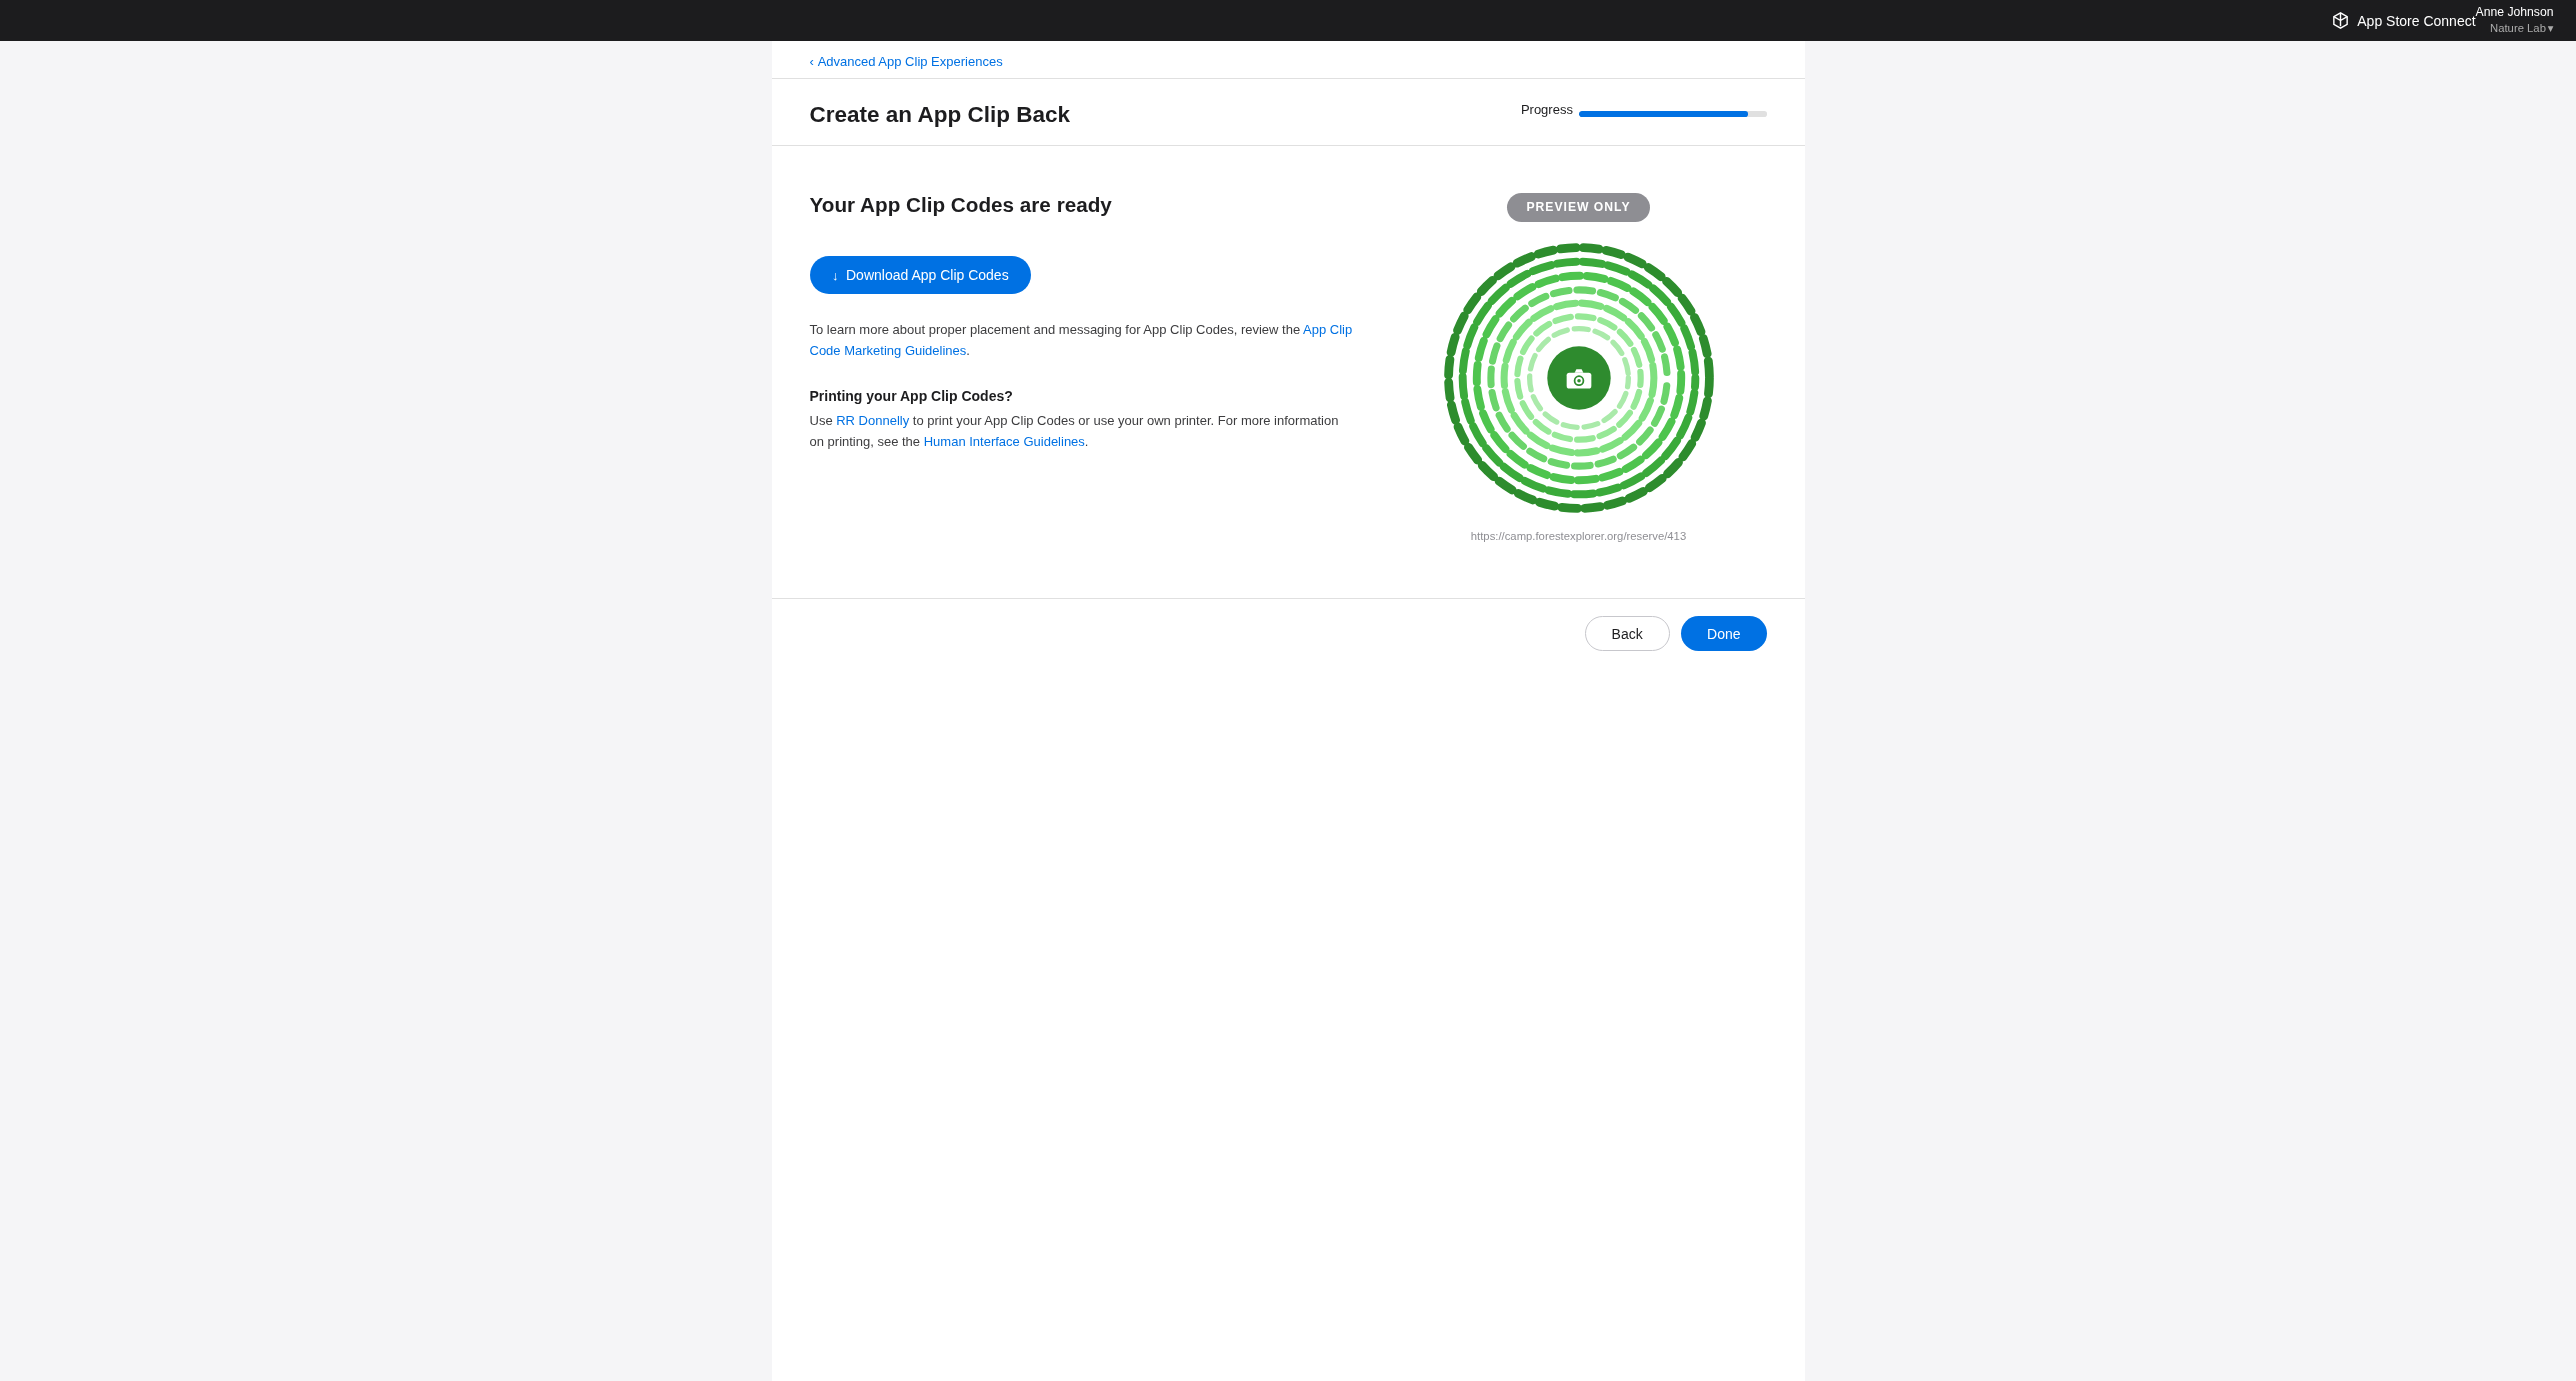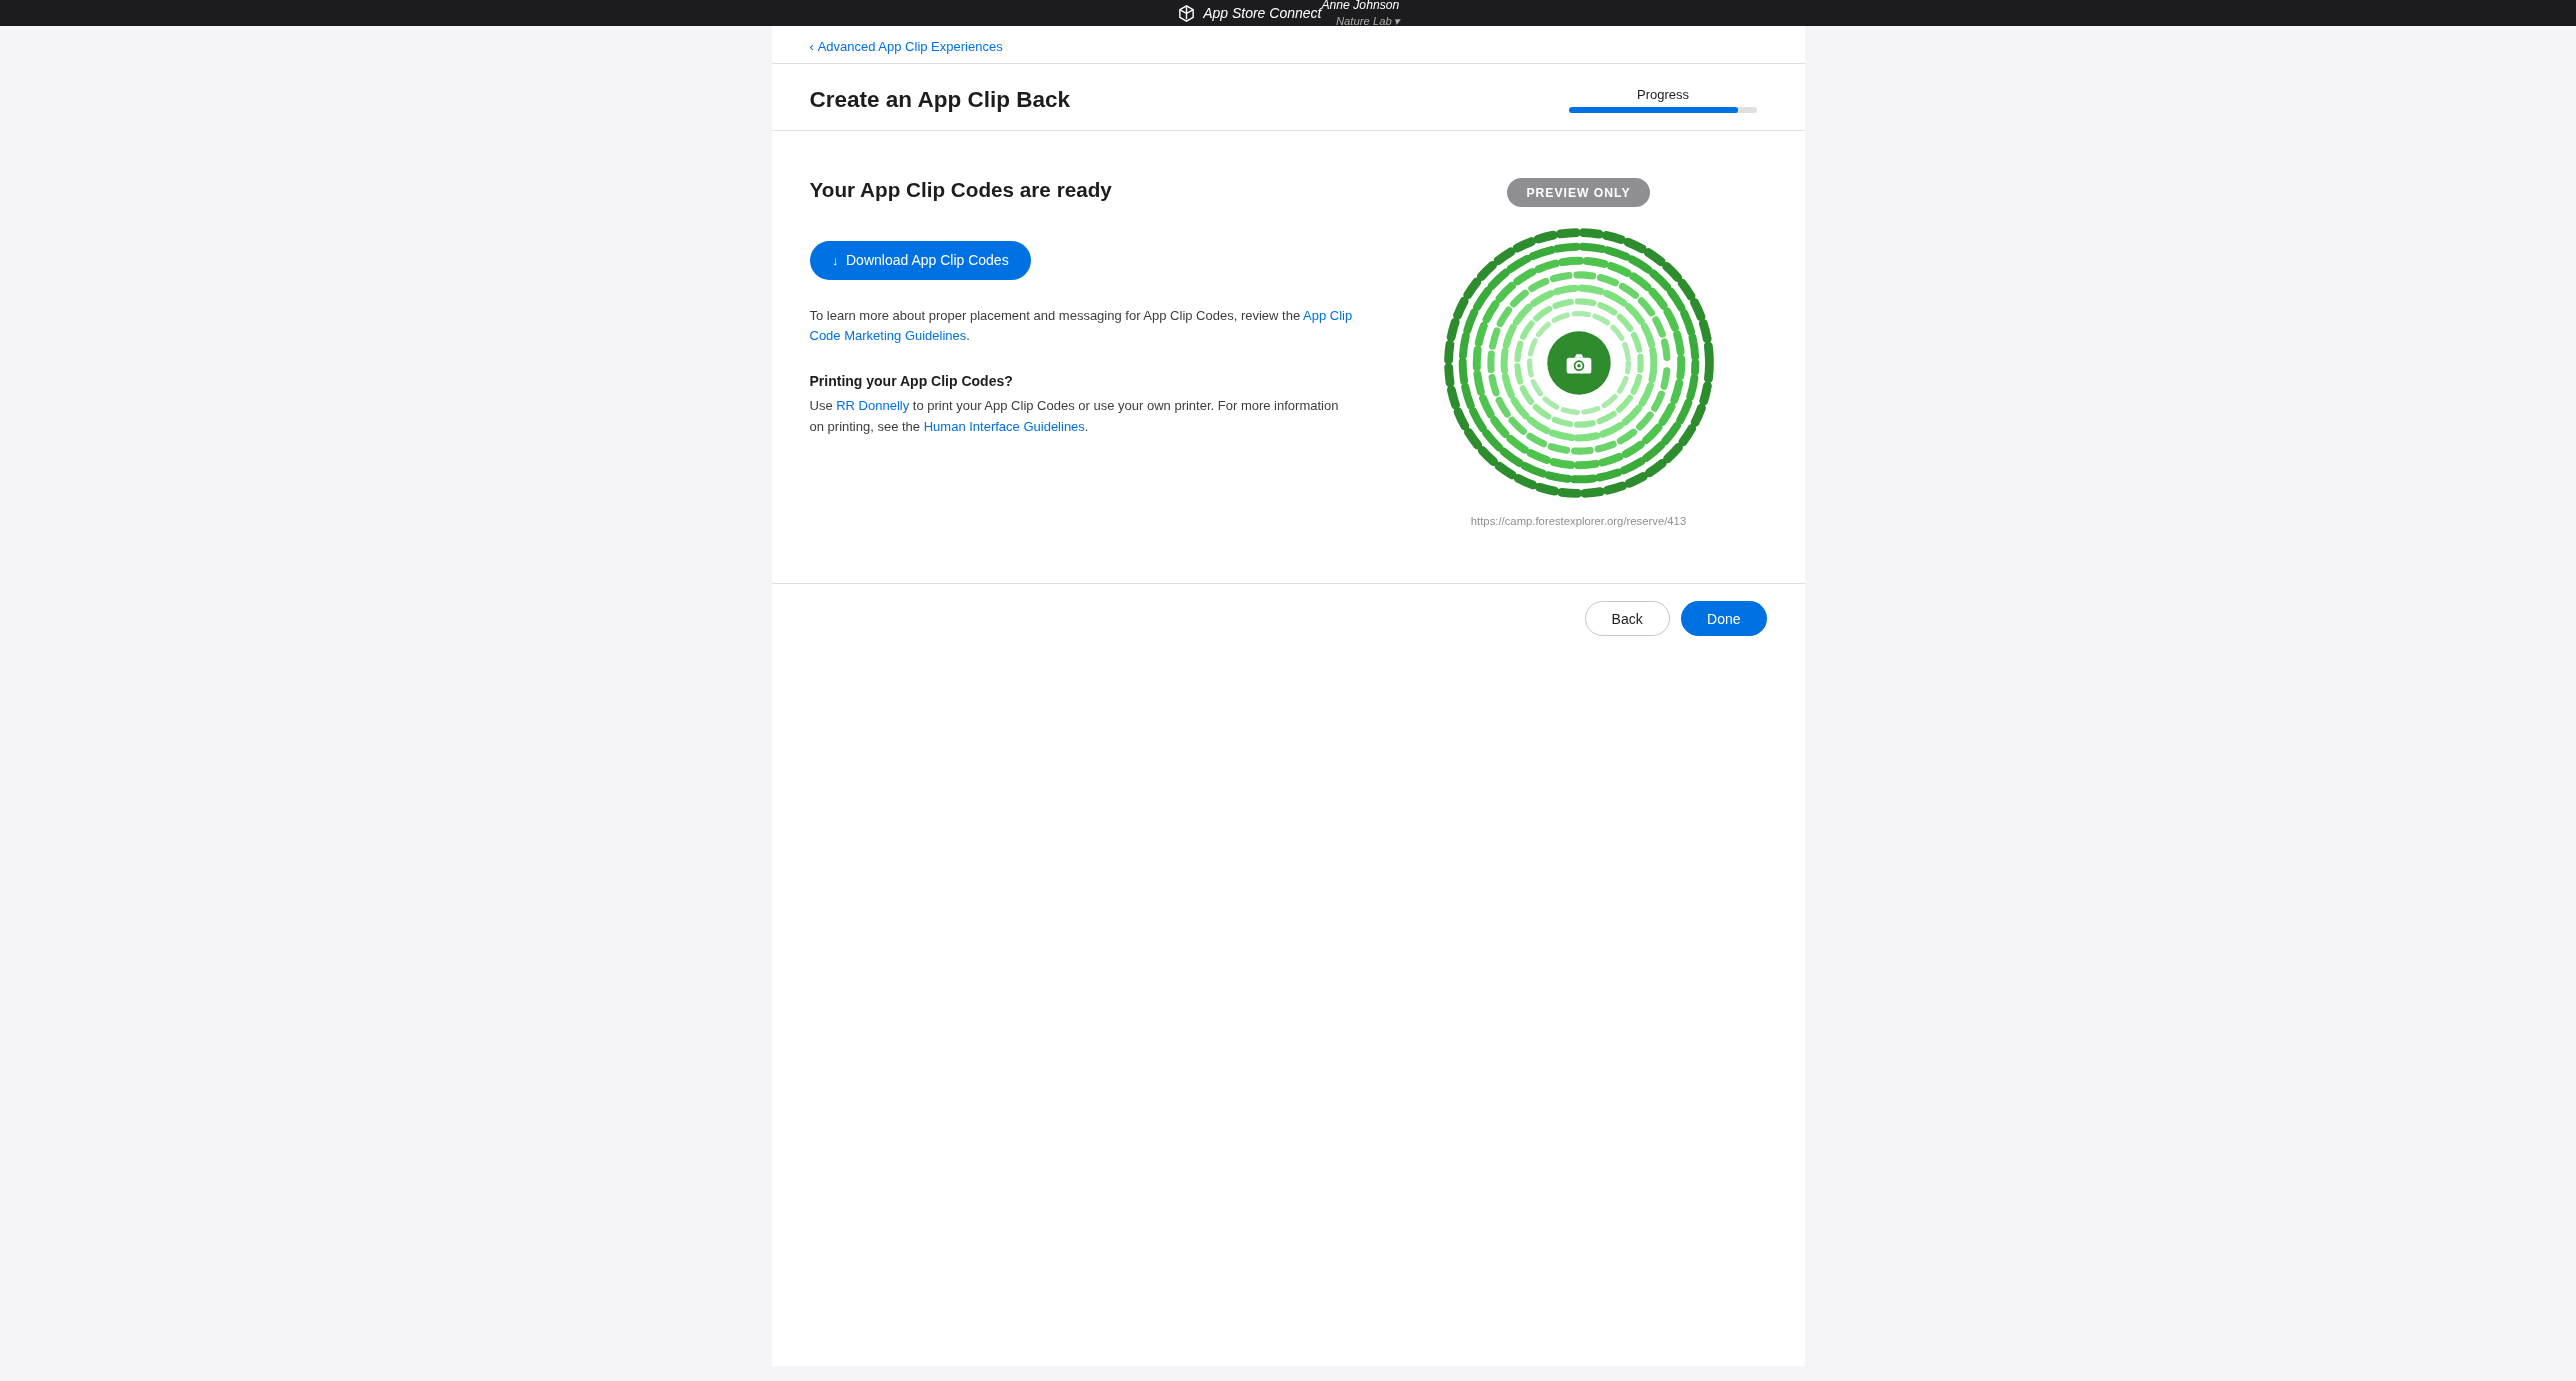--- a/index.html
+++ b/index.html
@@ -10,24 +10,23 @@
       min-height: 100vh;
       color: #1d1d1f;
       font-size: 13px;
     }
 
     
     .topbar {
       background: #1c1c1e;
       display: flex;
       align-items: center;
-      justify-content: center;
+      justify-content: flex-end;
       padding: 0 22.5px;
-      height: 26px;
-      font-style: italic;
+      height: 41px;
     }
     .topbar-logo {
       display: flex;
       align-items: center;
       gap: 7.5px;
       color: #fff;
       font-size: 14px;
       font-weight: 500;
     }
     .topbar-logo svg {
@@ -82,22 +81,22 @@
       padding: 22.5px 38px 17px;
       border-bottom: 0.9px solid #e0e0e0;
     }
     .page-title {
       font-size: 22.5px;
       font-weight: 700;
       color: #1d1d1f;
     }
     .progress-section {
       display: flex;
-      flex-direction: column;
-      align-items: center;
+      flex-direction: row;
+      align-items: flex-end;
       gap: 5.6px;
       min-width: 207px;
     }
     .progress-label {
       font-size: 13px;
       color: #1d1d1f;
       font-weight: 400;
     }
     .progress-bar-bg {
       width: 188px;

